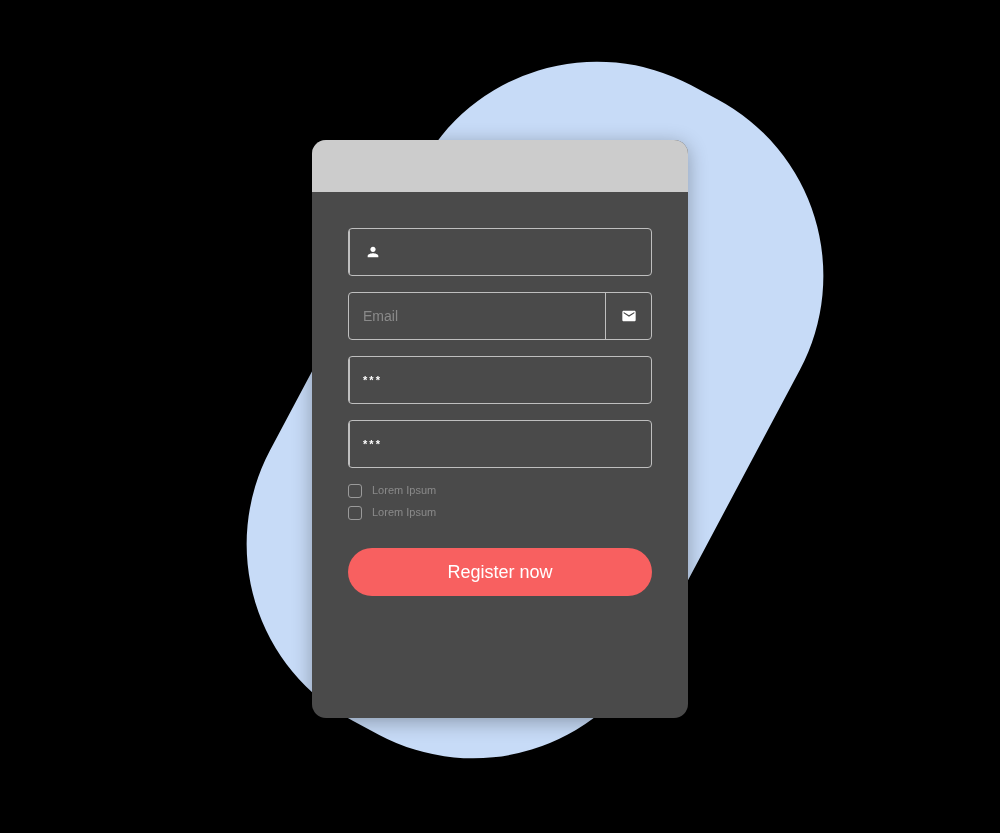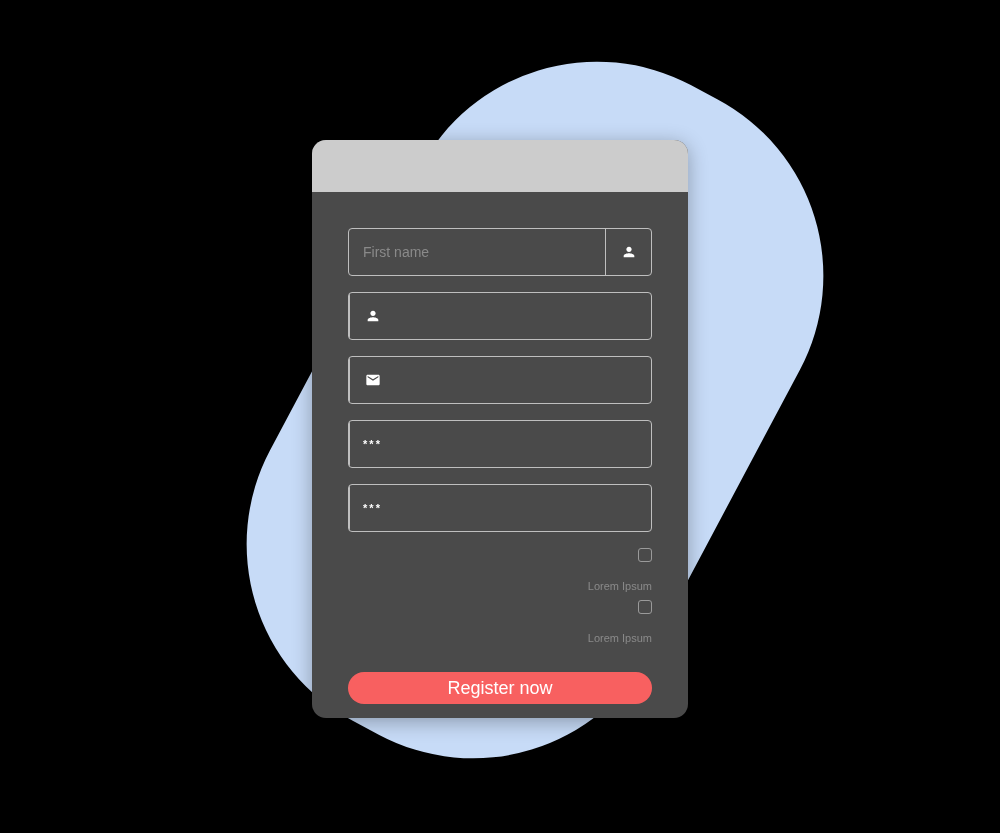--- a/index.html
+++ b/index.html
@@ -82,77 +82,69 @@
       height: 16px;
       fill: #fff;
     }
     .asterisks {
       font-size: 11px;
       font-weight: bold;
       letter-spacing: 2px;
     }
     .checkbox-row {
       display: flex;
-      align-items: flex-end;
-      gap: 18px;
+      align-items: flex-start;
+      gap: 10px;
       margin-bottom: 8px;
       margin-top: 4px;
-      flex-direction: column;
     }
     .checkbox-box {
       width: 14px;
       height: 14px;
       border: 1.5px solid #9a9a9a;
       border-radius: 3px;
       background: transparent;
       cursor: pointer;
     }
     .checkbox-label {
       font-size: 11px;
       color: #8a8a8a;
     }
     .submit-btn {
       width: 100%;
-      height: 32px;
+      height: 48px;
       background: #f86060;
       border: none;
       border-radius: 24px;
       color: #fff;
       font-size: 18px;
       cursor: pointer;
       margin-top: 20px;
     }
   </style>
 </head>
 <body>
 
 <div class="blob"></div>
 
 <div class="card">
   <div class="card-header"></div>
   <div class="card-body">
 
-    <div class="field">
-      <input class="field-input" type="text" placeholder="First name" style="">
-      <div class="field-icon">
-        <svg viewBox="0 0 24 24">
-            <path d="M12 12c2.2 0 4-1.8 4-4s-1.8-4-4-4-4 1.8-4 4 1.8 4 4 4zm0 2c-2.7 0-8 1.3-8 4v2h16v-2c0-2.7-5.3-4-8-4z"></path>
-          </svg>
-      </div>
-    </div>
 
     <div class="field">
       <div class="field-icon">
         <svg viewBox="0 0 24 24">
             <path d="M12 12c2.2 0 4-1.8 4-4s-1.8-4-4-4-4 1.8-4 4 1.8 4 4 4zm0 2c-2.7 0-8 1.3-8 4v2h16v-2c0-2.7-5.3-4-8-4z"></path>
           </svg>
       </div>
     </div>
 
     <div class="field">
+      <input class="field-input" type="email" placeholder="Email" style="">
       <div class="field-icon">
         <svg viewBox="0 0 24 24">
             <path d="M20 4H4c-1.1 0-2 .9-2 2v12c0 1.1.9 2 2 2h16c1.1 0 2-.9 2-2V6c0-1.1-.9-2-2-2zm0 4l-8 5-8-5V6l8 5 8-5v2z"></path>
           </svg>
       </div>
     </div>
 
     <div class="field">
       <div class="field-icon">
         <span class="asterisks">***</span>

